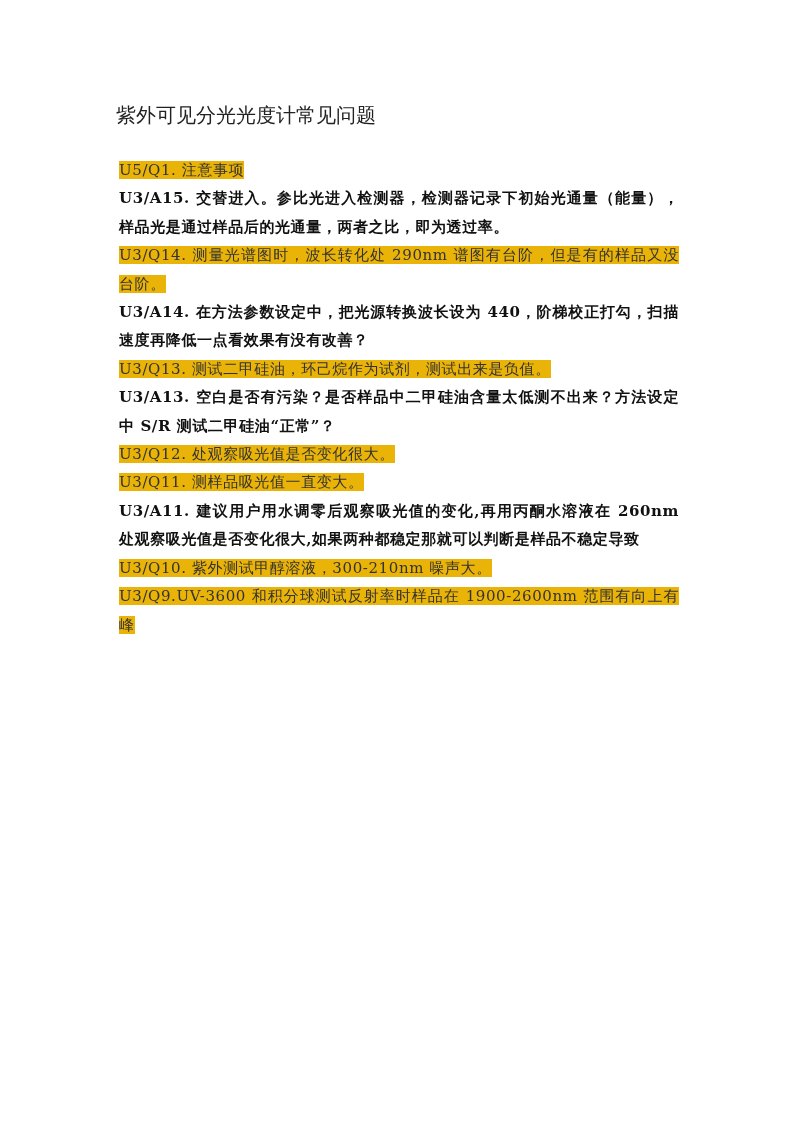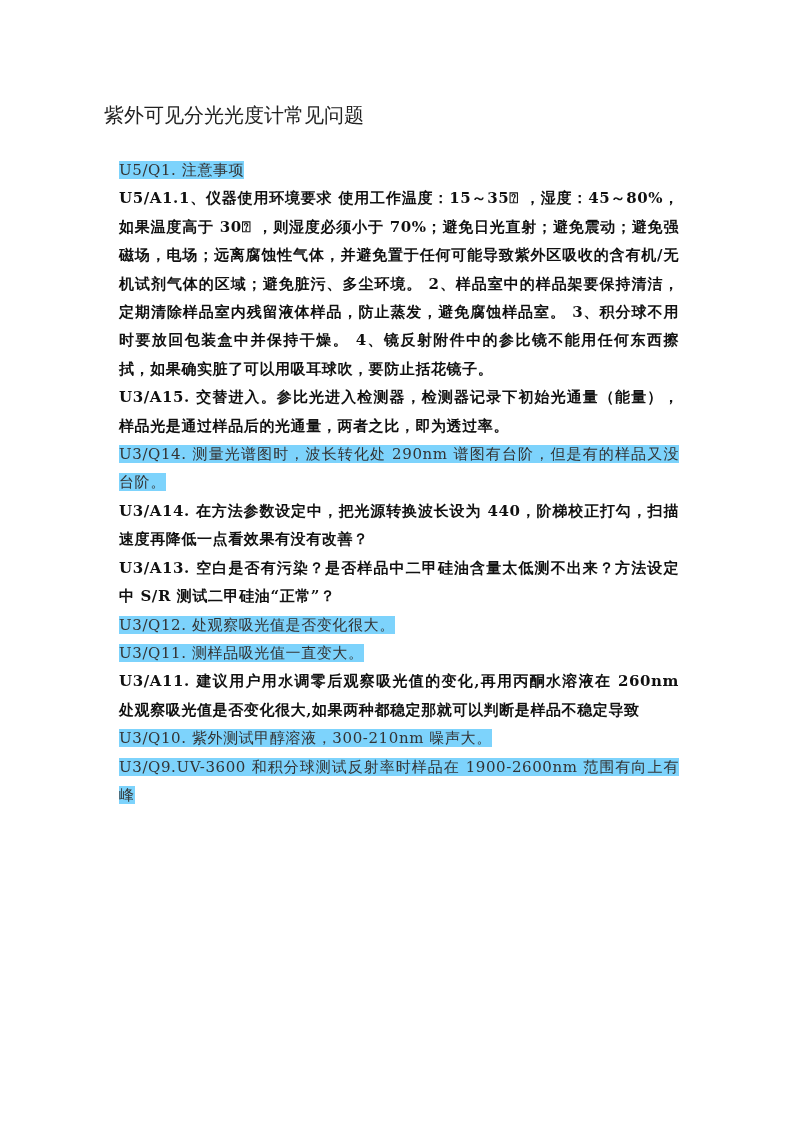--- a/index.html
+++ b/index.html
@@ -1,44 +1,44 @@
 <!DOCTYPE html>
 <html><head>
 <meta charset="utf-8">
 <style>
   html, body { margin: 0; padding: 0; background: #ffffff; }
   body { width: 793px; height: 1122px; position: relative; overflow: hidden; }
   .page { position: absolute; left: 0; top: 0; width: 793px; height: 1122px; background: #fff; }
   .title {
-    position: absolute; left: 104px; top: 102px;
+    position: absolute; left: 116px; top: 102px;
     font-family: "DejaVu Sans", sans-serif; font-size: 20px; color: #222;
     letter-spacing: 0px; white-space: nowrap;
   }
   .body {
     position: absolute; left: 119px; top: 156px; width: 560px;
     font-family: "DejaVu Serif", serif; font-size: 15px; line-height: 28.4px;
     color: #111;
   }
   .para { margin: 0; padding: 0; text-align: justify; letter-spacing: 0.6px; }
   .q { font-weight: normal; color: #333; }
-  .q span.hl { background: #7dd3fc; }
+  .q span.hl { background: #eab308; }
   .a { font-weight: bold; color: #111; }
 </style>
 </head>
 <body>
 
 <div class="page">
   <div class="title">紫外可见分光光度计常见问题</div>
 
   <div class="body">
     <p class="para q"><span class="hl">U5/Q1. 注意事项</span></p>
-    <p class="para a">U5/A1.1、仪器使用环境要求 使用工作温度：15～35⍰ ，湿度：45～80%，如果温度高于 30⍰ ，则湿度必须小于 70%；避免日光直射；避免震动；避免强磁场，电场；远离腐蚀性气体，并避免置于任何可能导致紫外区吸收的含有机/无机试剂气体的区域；避免脏污、多尘环境。 2、样品室中的样品架要保持清洁，定期清除样品室内残留液体样品，防止蒸发，避免腐蚀样品室。 3、积分球不用时要放回包装盒中并保持干燥。 4、镜反射附件中的参比镜不能用任何东西擦拭，如果确实脏了可以用吸耳球吹，要防止括花镜子。</p>
     <p class="para a">U3/A15. 交替进入。参比光进入检测器，检测器记录下初始光通量（能量），样品光是通过样品后的光通量，两者之比，即为透过率。</p>
     <p class="para q"><span class="hl">U3/Q14. 测量光谱图时，波长转化处 290nm 谱图有台阶，但是有的样品又没台阶。</span></p>
     <p class="para a">U3/A14. 在方法参数设定中，把光源转换波长设为 440，阶梯校正打勾，扫描速度再降低一点看效果有没有改善？</p>
+    <p class="para q"><span class="hl">U3/Q13. 测试二甲硅油，环己烷作为试剂，测试出来是负值。</span></p>
     <p class="para a">U3/A13. 空白是否有污染？是否样品中二甲硅油含量太低测不出来？方法设定中 S/R 测试二甲硅油“正常”？</p>
     <p class="para q"><span class="hl">U3/Q12. 处观察吸光值是否变化很大。</span></p>
     <p class="para q"><span class="hl">U3/Q11. 测样品吸光值一直变大。</span></p>
     <p class="para a">U3/A11. 建议用户用水调零后观察吸光值的变化,再用丙酮水溶液在 260nm 处观察吸光值是否变化很大,如果两种都稳定那就可以判断是样品不稳定导致</p>
     <p class="para q"><span class="hl">U3/Q10. 紫外测试甲醇溶液，300-210nm 噪声大。</span></p>
     <p class="para q"><span class="hl">U3/Q9.UV-3600 和积分球测试反射率时样品在 1900-2600nm 范围有向上有峰</span></p>
   </div>
 </div>
 
 </body></html>

